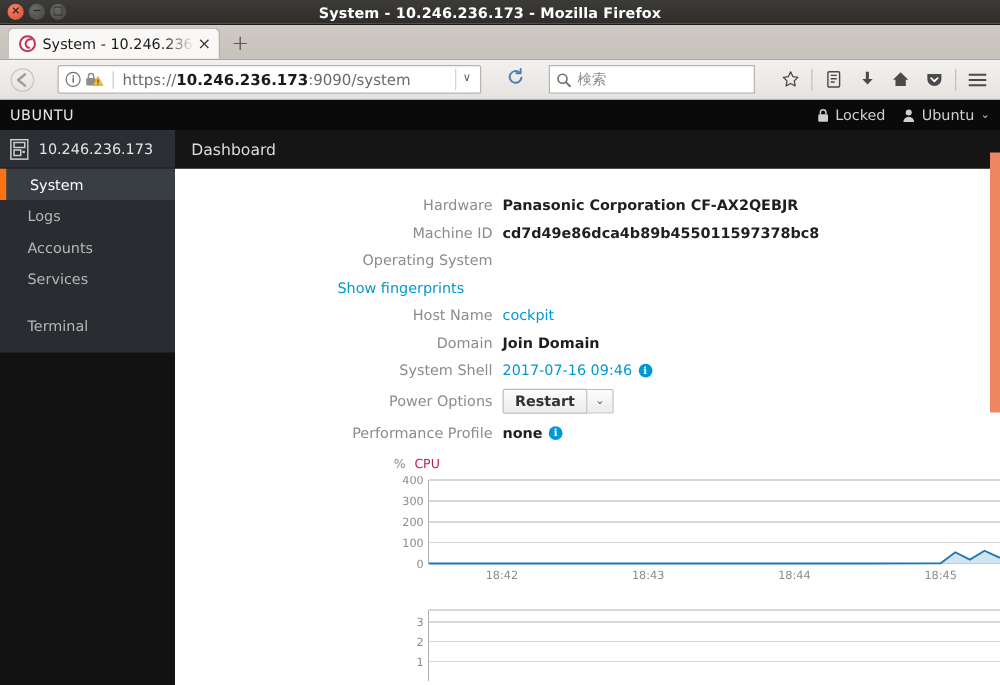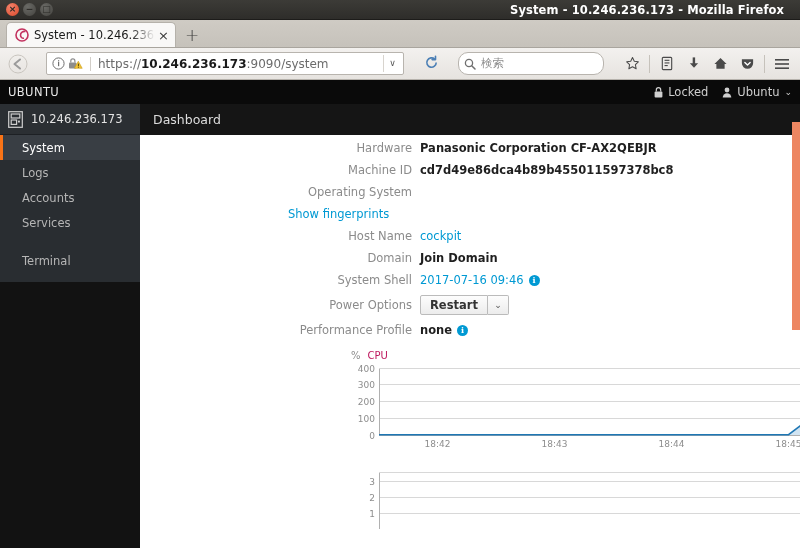--- a/index.html
+++ b/index.html
@@ -24,21 +24,21 @@
   .wbtn { width: 13px; height: 13px; border-radius: 50%; position: relative; }
   .wbtn-close { background: radial-gradient(circle at 35% 30%, #f4826a, #d9492b); }
   .wbtn-min   { background: radial-gradient(circle at 35% 30%, #6a6a66, #44433f); }
   .wbtn-max   { background: radial-gradient(circle at 35% 30%, #6a6a66, #44433f); }
   .wbtn i {
     position: absolute; inset: 0; color: #2b2a27;
     font-size: 9px; line-height: 13px; text-align: center;
     font-style: normal; font-weight: bold;
   }
   .wtitle {
-    position: absolute; left: 0; right: 16px; text-align: right;
+    position: absolute; left: 0; right: 16px; text-align: center;
     color: #ffffff; font-size: 11.5px; font-weight: bold;
     letter-spacing: .1px;
     font-family: "DejaVu Sans", sans-serif;
   }
 
   .tabbar {
     height: 28px;
     background: #d4d0c8;
     background: linear-gradient(to bottom,#cfcbc4,#c6c2bb);
     display: flex; align-items: flex-end;
@@ -100,22 +100,22 @@
     border-left: 1px solid #d2cec8; margin-left: 2px;
   }
   .url-text b { color: #1a1a1a; font-weight: bold; }
   .url-drop {
     width: 18px; text-align: center; color: #5a5a5a;
     font-size: 9px; border-left: 1px solid #d8d4ce; height: 17px;
     line-height: 17px;
   }
   .reload { width: 22px; text-align: center; color: #4b7fb5; font-size: 14px; }
   .searchbar {
-    width: 146px; height: 23px; background: #fff;
-    border: 1px solid #b8b4ae; border-radius: 10px;
+    width: 165px; height: 23px; background: #fff;
+    border: 1px solid #b8b4ae; border-radius: 0;
     display: flex; align-items: center; padding: 0 5px; gap: 5px;
   }
   .searchbar .ph { font-size: 11.5px; color: #8d8d8d; }
   .toolicons { display: flex; align-items: center; gap: 2px; }
   .toolicon {
     width: 25px; height: 24px; display: flex;
     align-items: center; justify-content: center; color: #4a4a4a;
   }
   .sep { width: 1px; height: 18px; background: #c6c2bb; margin: 0 2px; }
 
@@ -145,32 +145,32 @@
   }
   .sidebar-head-label { color: #e3e3e3; font-size: 11.5px; }
   .sidebar-nav { background: #292d31; padding-bottom: 9px; }
   .nav-item {
     height: 25px; display: flex; align-items: center;
     padding-left: 22px; font-size: 11.5px; color: #b6b6b6;
     cursor: pointer;
   }
   .nav-item.active {
     background: #393e44; color: #ffffff;
-    border-left: 3px solid #f97316; padding-left: 19px;
+    border-left: 5px solid #f97316; padding-left: 19px;
   }
   .nav-gap { height: 13px; }
 
   .content { flex: 1; background: #ffffff; position: relative; overflow: hidden; }
   .content-head {
     height: 31px; background: #151515;
     display: flex; align-items: center; padding-left: 13px;
   }
   .content-head-title { color: #dcdcdc; font-size: 12.5px; }
 
-  .content-body { padding-top: 2px; position: relative; height: 413px; margin-left: 36px; }
+  .content-body { padding-top: 18px; position: relative; height: 413px; }
 
   
   .info-table { margin: 0 auto; width: 400px; }
   .info-row { display: flex; align-items: center; height: 22px; }
   .info-label {
     width: 132px; text-align: right; padding-right: 8px;
     font-size: 11.5px; color: #8b8b8b;
   }
   .info-value { font-size: 11.5px; color: #222; font-weight: bold; }
   .info-value.link { color: #0099d3; font-weight: normal; }

